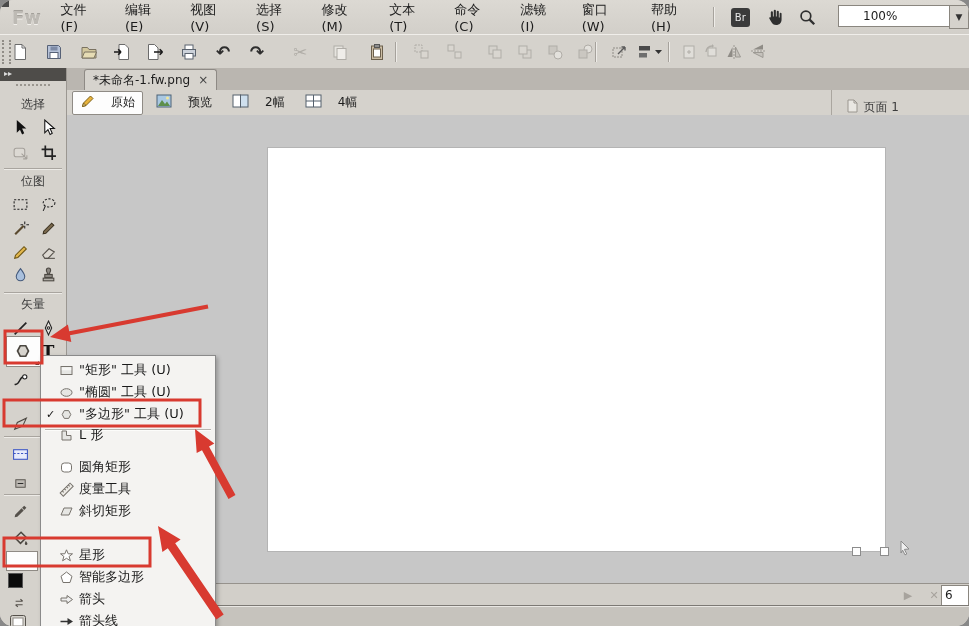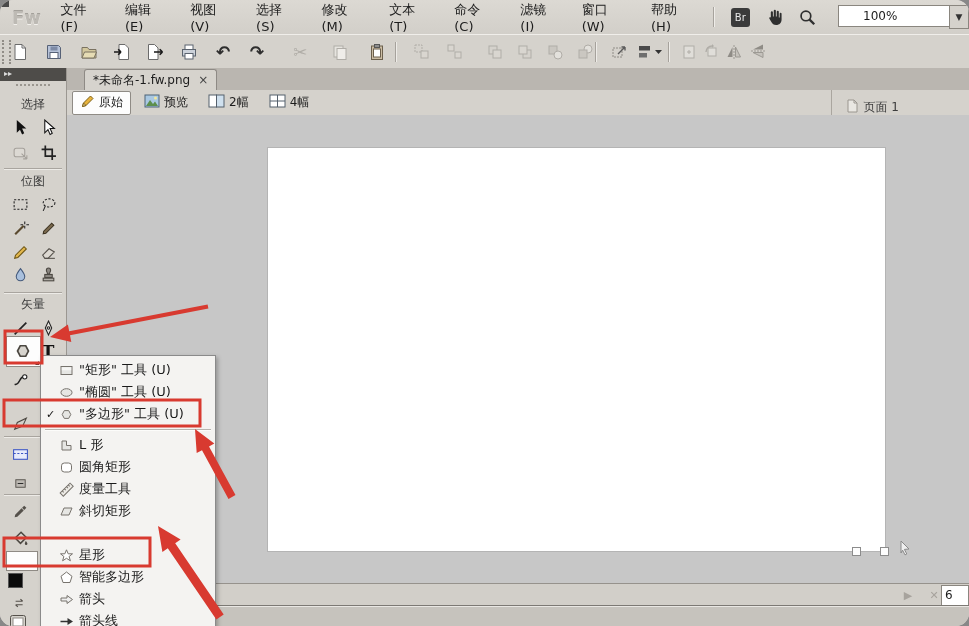--- a/index.html
+++ b/index.html
@@ -42,21 +42,21 @@
                 border:1px solid #8f8b85;}
   
   .tabstrip{position:absolute;left:66px;right:0;top:68px;height:22px;background:#bab6b0;
             border-bottom:1px solid #8e8a85;}
   .tab{position:absolute;left:7px;top:1px;height:20px;background:#d6d3cd;border:1px solid #8e8a85;
        border-bottom:none;border-radius:3px 3px 0 0;display:flex;align-items:center;
        padding:0 8px;font-size:12px;gap:8px;margin-left:11px;}
   .tab-close{color:#444;font-size:12px;cursor:default;}
   .viewbar{position:absolute;left:66px;right:0;top:90px;height:25px;background:#d5d2cc;
            border-bottom:1px solid #98948e;display:flex;align-items:center;font-size:12px;}
-  .vb-btn{display:flex;align-items:center;gap:4px;padding:2px 7px;margin-left:6px;border-radius:2px;}
+  .vb-btn{display:flex;align-items:center;gap:16px;padding:2px 7px;margin-left:6px;border-radius:2px;}
   .vb-btn.active{background:#fdfdfd;border:1px solid #8f8b85;}
   .page-ind{position:absolute;right:70px;top:0;height:34px;display:flex;align-items:center;gap:5px;
             border-left:1px solid #aaa69f;padding-left:14px;color:#3c3c3c;}
   
   .workspace{position:absolute;left:66px;right:0;top:115px;height:468px;background:#c7c7c7;}
   .canvas{position:absolute;left:268px;top:148px;width:617px;height:403px;background:#ffffff;
           box-shadow:0 0 0 1px #b4b4b4;z-index:1;}
   .handle{position:absolute;width:7px;height:7px;background:#fdfdfd;border:1px solid #8c8c8c;z-index:2;}
   
   .statusbar{position:absolute;left:0;right:0;top:583px;height:22px;background:#d2cfc9;
@@ -495,21 +495,21 @@
     <div class="mi" style="top:47px">
       <span class="chk">✓</span>
       <span class="ic">
           <svg width="15" height="15" viewBox="0 0 15 15">
             <polygon points="3.2,7.5 5.3,3.6 9.7,3.6 11.8,7.5 9.7,11.4 5.3,11.4" fill="#e6e6e3" stroke="#77736d"></polygon>
           </svg>
         </span>
       <span class="lbl">"多边形" 工具 (U)</span>
     </div>
     <div class="menu-sep" style="top:73px"></div>
-    <div class="mi" style="top:78px">
+    <div class="mi" style="top:68px">
       <span class="chk"></span>
       <span class="ic">
           <svg width="15" height="15" viewBox="0 0 15 15">
             <path d="M3 3h4.5v4.5H12V12H3z" fill="#e6e6e3" stroke="#77736d"></path>
           </svg>
         </span>
       <span class="lbl">L 形</span>
     </div>
     <div class="mi" style="top:100px">
       <span class="chk"></span>

